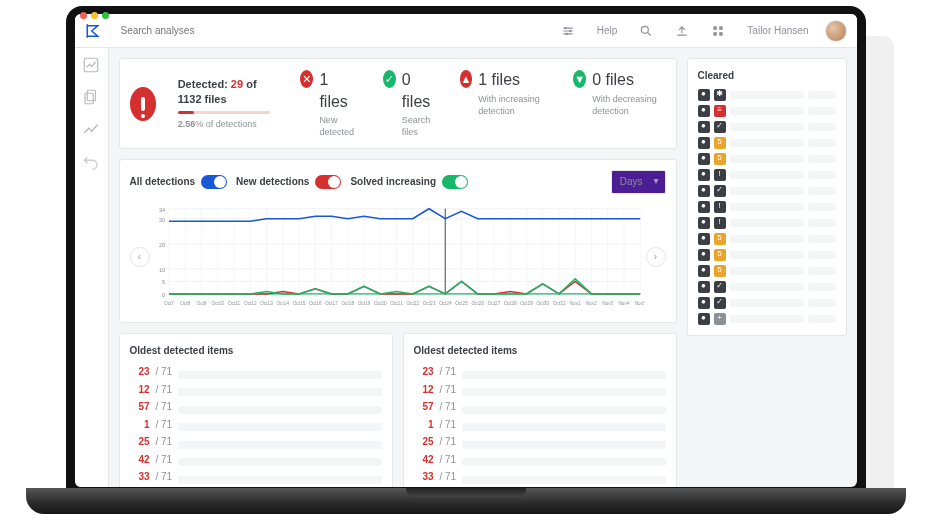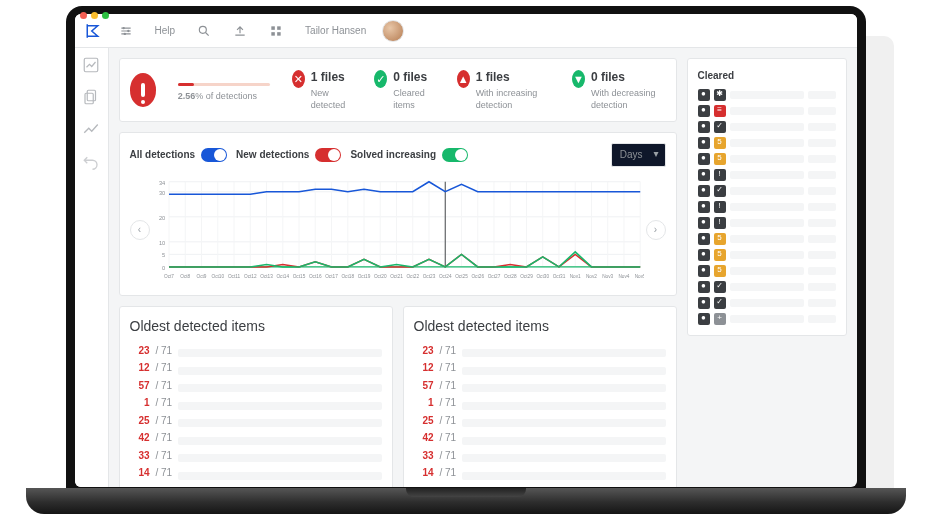--- a/index.html
+++ b/index.html
@@ -46,46 +46,46 @@
 .alert-ico span{width:4px;height:14px;background:#fff;border-radius:2px;position:relative}
 .alert-ico span:after{content:"";position:absolute;left:0;top:17px;width:4px;height:4px;border-radius:50%;background:#fff}
 .det-main b{font-weight:700}
 .det-main .n{color:var(--red)}
 .pbar{width:92px;height:3px;background:#f6d4c9;border-radius:2px;margin:4px 0 4px}
 .pbar i{display:block;height:100%;width:18%;background:var(--red);border-radius:2px}
 .subm{font-size:9px;color:var(--muted)}
 .kpi{display:flex;align-items:flex-start;gap:6px}
 .kpi .dot{width:18px;height:18px;border-radius:50%;display:grid;place-items:center;color:#fff;font-size:11px;margin-top:1px}
 .kpi .lbl{font-size:9px;color:var(--muted);margin-top:2px}
-.kpi .val{font-size:12px;font-weight:700}
+.kpi .val{font-size:16px;font-weight:400}
 
 
 .side-list{display:flex;flex-direction:column;gap:4px;font-size:9px}
 .side-row{display:flex;align-items:center;gap:4px}
 .side-row .bdg{width:12px;height:12px;border-radius:2px;display:grid;place-items:center;color:#fff;font-size:8px}
 .side-row .ph{height:8px;background:var(--bg);border-radius:2px;flex:1}
 .side-row .ph2{height:8px;background:var(--bg);border-radius:2px;width:28px}
 .hist-title{font-weight:700;font-size:10px;margin-bottom:6px}
 
 
 .chart-head{display:flex;gap:9px;margin-bottom:8px}
 .toggle{display:flex;align-items:center;gap:6px;font-size:10px;font-weight:600}
 .tg{position:relative;width:26px;height:14px;border-radius:8px}
 .tg i{position:absolute;top:1px;width:12px;height:12px;border-radius:50%;background:#fff;right:1px}
 .tg.blue{background:var(--blue)}.tg.red{background:var(--red)}.tg.green{background:var(--green)}
-.daysel{margin-left:auto;font-size:10px;color:var(--muted);border:1px solid var(--line);background:#0f172a;border-radius:2px;padding:4px 22px 4px 8px;position:relative}
+.daysel{margin-left:auto;font-size:10px;color:var(--muted);border:1px solid var(--line);background:#4c1d95;border-radius:2px;padding:4px 22px 4px 8px;position:relative}
 .daysel:after{content:"▾";position:absolute;right:6px;top:3px;color:#9aa0a6}
 .chartwrap{position:relative;padding:0 22px}
 .navcirc{position:absolute;top:50%;transform:translateY(-50%);width:20px;height:20px;border-radius:50%;border:1px solid var(--line);background:#fff;display:grid;place-items:center;color:#9aa0a6;font-size:10px}
 .navcirc.l{left:0}.navcirc.r{right:0}
 svg.chart{width:100%;height:110px;display:block}
 
 
 .two{display:grid;grid-template-columns:1fr 1fr;gap:10px;grid-column:1}
-.list-title{font-weight:400;font-size:14px;margin-bottom:8px}
+.list-title{font-weight:700;font-size:10px;margin-bottom:8px}
 .orow{display:flex;align-items:flex-end;gap:6px;margin-bottom:4px;font-size:10px}
 .orow b{color:var(--red);font-weight:700;width:20px;text-align:right}
 .orow span.div{color:var(--muted)}
 .orow .bar{flex:1;height:8px;background:var(--bg);border-radius:2px}
 
 .side-col{grid-column:2;grid-row:1 / span 4}
 .side-panel{background:var(--panel);border:1px solid var(--line);border-radius:3px;padding:10px}
 
 </style>
 </head>
@@ -99,20 +99,21 @@
         <i></i>
       </div>
     <div class="screen">
 
       <div class="topbar">
         <div class="logo">
           <svg viewBox="0 0 24 24">
               <path fill="none" stroke="#1857d8" stroke-width="2" d="M3 5 h14 l-8 7 8 7 H3 M3 3 v18"></path>
             </svg>
         </div>
+        <input class="search" placeholder="Search analyses" style="">
         <div class="tbtn">
             <span class="iconsq">
               <svg viewBox="0 0 24 24">
                 <path stroke="#8d9196" stroke-width="2" fill="none" d="M4 7h16M4 12h16M4 17h16"></path>
                 <circle cx="8" cy="7" r="2" fill="#8d9196"></circle>
                 <circle cx="16" cy="12" r="2" fill="#8d9196"></circle>
                 <circle cx="10" cy="17" r="2" fill="#8d9196"></circle>
               </svg>
             </span>
           </div>
@@ -177,38 +178,39 @@
             </div>
         </div>
 
         <div class="content">
 
           <div class="panel summary" style="grid-column:1">
             <div class="alert-ico">
                 <span></span>
               </div>
             <div class="det-main">
+              <div><b>Detected: </b><b class="n">29</b><b> of 1132 files</b></div>
               <div class="pbar">
                   <i></i>
                 </div>
               <div class="subm"><b>2.56</b><span>% of detections</span></div>
             </div>
             <div id="kpiHost" style="display:flex;gap:24px;margin-left:auto">
                 <div class="kpi">
       <div class="dot" style="background:#d62f2f">✕</div>
       <div>
                     <div class="val">1 files</div>
            <div class="lbl">New detected</div>
                   </div>
     </div>
                 <div class="kpi">
       <div class="dot" style="background:#17b86b">✓</div>
       <div>
                     <div class="val">0 files</div>
-           <div class="lbl">Cleared items</div>
+           <div class="lbl">Search files</div>
                   </div>
     </div>
                 <div class="kpi">
       <div class="dot" style="background:#d62f2f">▲</div>
       <div>
                     <div class="val">1 files</div>
            <div class="lbl">With increasing detection</div>
                   </div>
     </div>
                 <div class="kpi">

